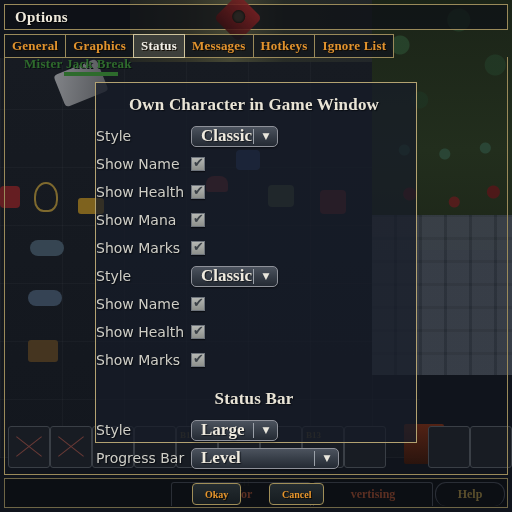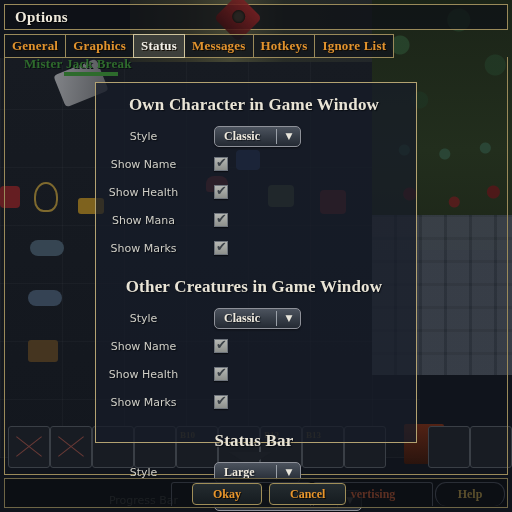--- a/index.html
+++ b/index.html
@@ -140,35 +140,35 @@
     padding-top:6px;
   }
   .section-head {
     text-align:center; color:#e9e4d6; font-size:17px; font-weight:bold;
     font-family:"Liberation Serif", serif; letter-spacing:.2px;
     text-shadow:1px 1px 1px #0a0d13;
     margin:6px 0 8px 0; padding-right:4px;
   }
   .row { display:flex; align-items:center; height:26px; margin-bottom:2px; }
   .row .lbl {
-    width:95px; text-align:center; margin-right:23px;
-    color:#cfcec6; font-size:11px; font-family:"DejaVu Sans", sans-serif;
+    width:95px; text-align:left; margin-right:0;
+    color:#cfcec6; font-size:14px; font-family:"DejaVu Sans", sans-serif;
     text-shadow:1px 1px 1px #0a0d13;
   }
 
   
   .dd {
     height:21px; border:1px solid #8e9199; border-radius:5px;
     background:linear-gradient(#4c535e 0%, #39404a 45%, #242a33 100%);
     display:flex; align-items:center; position:relative;
     box-shadow:0 1px 2px rgba(0,0,0,.5);
     cursor:pointer;
   }
   .dd .val {
-    flex:1; padding-left:9px; color:#efeade; font-size:12px; font-weight:bold;
+    flex:1; padding-left:9px; color:#efeade; font-size:17px; font-weight:bold;
     font-family:"Liberation Serif", serif; text-shadow:1px 1px 1px #11151b;
   }
   .dd .sep { width:1px; height:15px; background:#9aa0a8; margin-right:1px; }
   .dd .arw {
     width:22px; display:flex; align-items:center; justify-content:center;
     color:#e9e6dc; font-size:9px;
   }
   .dd.w-small { width:87px; }
   .dd.w-large { width:148px; }
 
@@ -191,24 +191,24 @@
   }
   .chat-tab {
     position:absolute; top:3px; height:24px;
     border:1px solid #2a2e36; border-bottom:none; border-radius:3px 3px 0 0;
     color:#5b2f22; font-size:12px; font-weight:bold;
     font-family:"Liberation Serif", serif;
     display:flex; align-items:center; justify-content:center;
   }
   .chat-tab.help { color:#5a4e2c;border-radius:11px; }
   .btn {
-    position:absolute; top:3px; height:22px; padding:0 20px;
+    position:absolute; top:3px; height:22px; padding:0 12px;
     border:1px solid #a08e58; border-radius:4px;
     background:linear-gradient(#242c30,#161c20);
-    color:#e8962c; font-size:12px; font-weight:bold;
+    color:#e8962c; font-size:10px; font-weight:bold;
     font-family:"Liberation Serif", serif; text-shadow:1px 1px 0 #0c0a06;
     display:flex; align-items:center; justify-content:center;
     cursor:pointer; z-index:6;
   }
 </style>
 </head>
 <body>
 
 <div id="game-bg">
   <div class="bg-grid"></div>
@@ -296,21 +296,20 @@
   <div class="row">
     <div class="lbl">Show Mana</div>
     <div class="cb checked"></div>
   </div>
 
   <div class="row">
     <div class="lbl">Show Marks</div>
     <div class="cb checked"></div>
   </div>
 
-  <div class="section-head" style="margin-top:16px;">Other Creatures in Game Window</div>
 
   <div class="row">
     <div class="lbl">Style</div>
     <div class="dd w-small">
       <span class="val">Classic</span>
       <span class="sep"></span>
       <span class="arw">▼</span>
     </div>
   </div>
 

